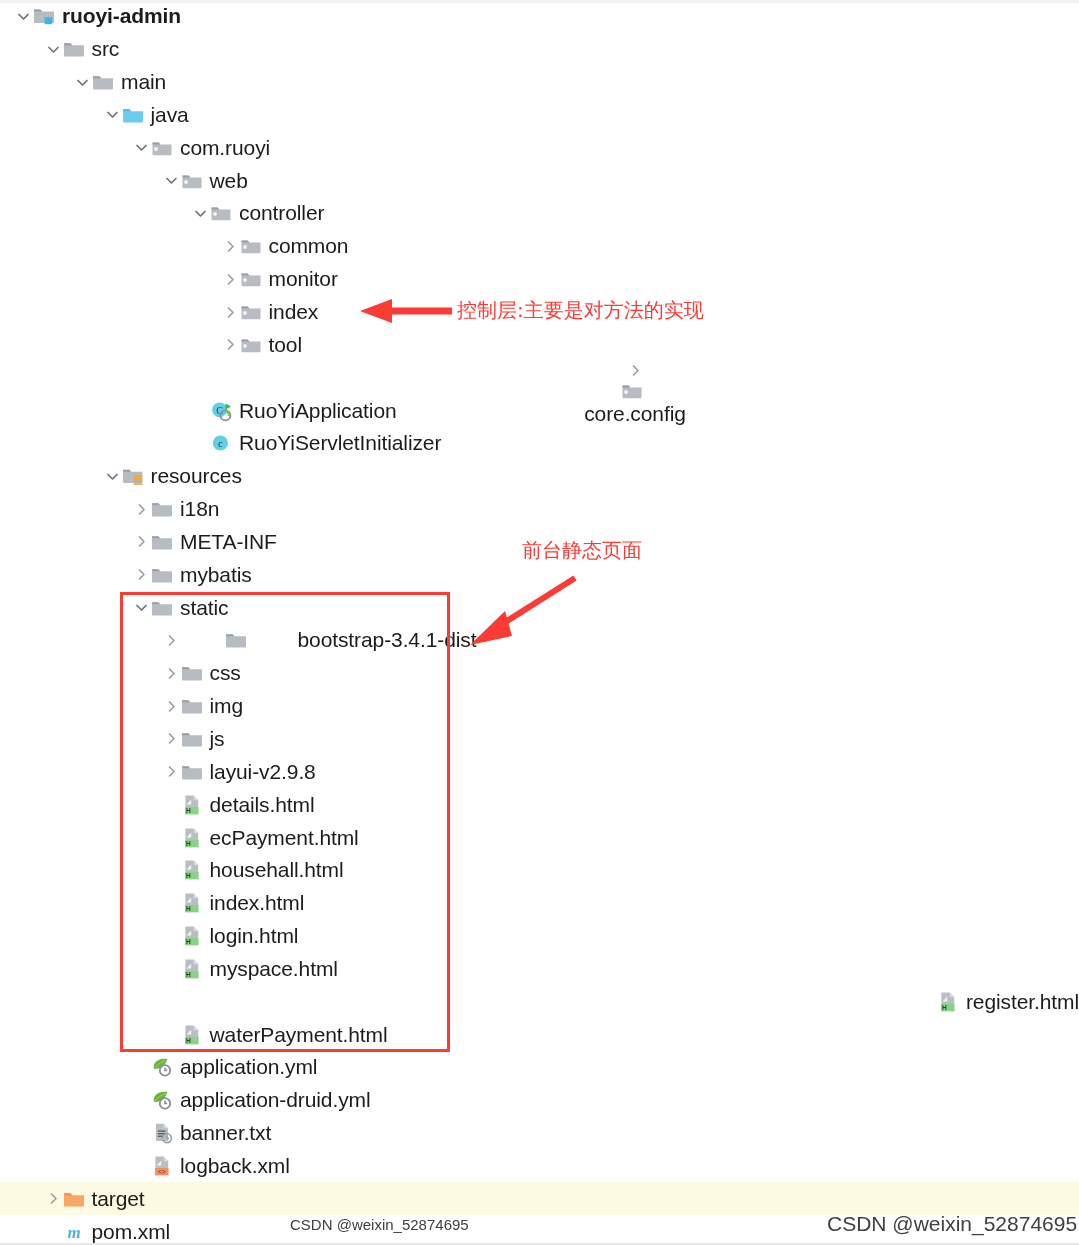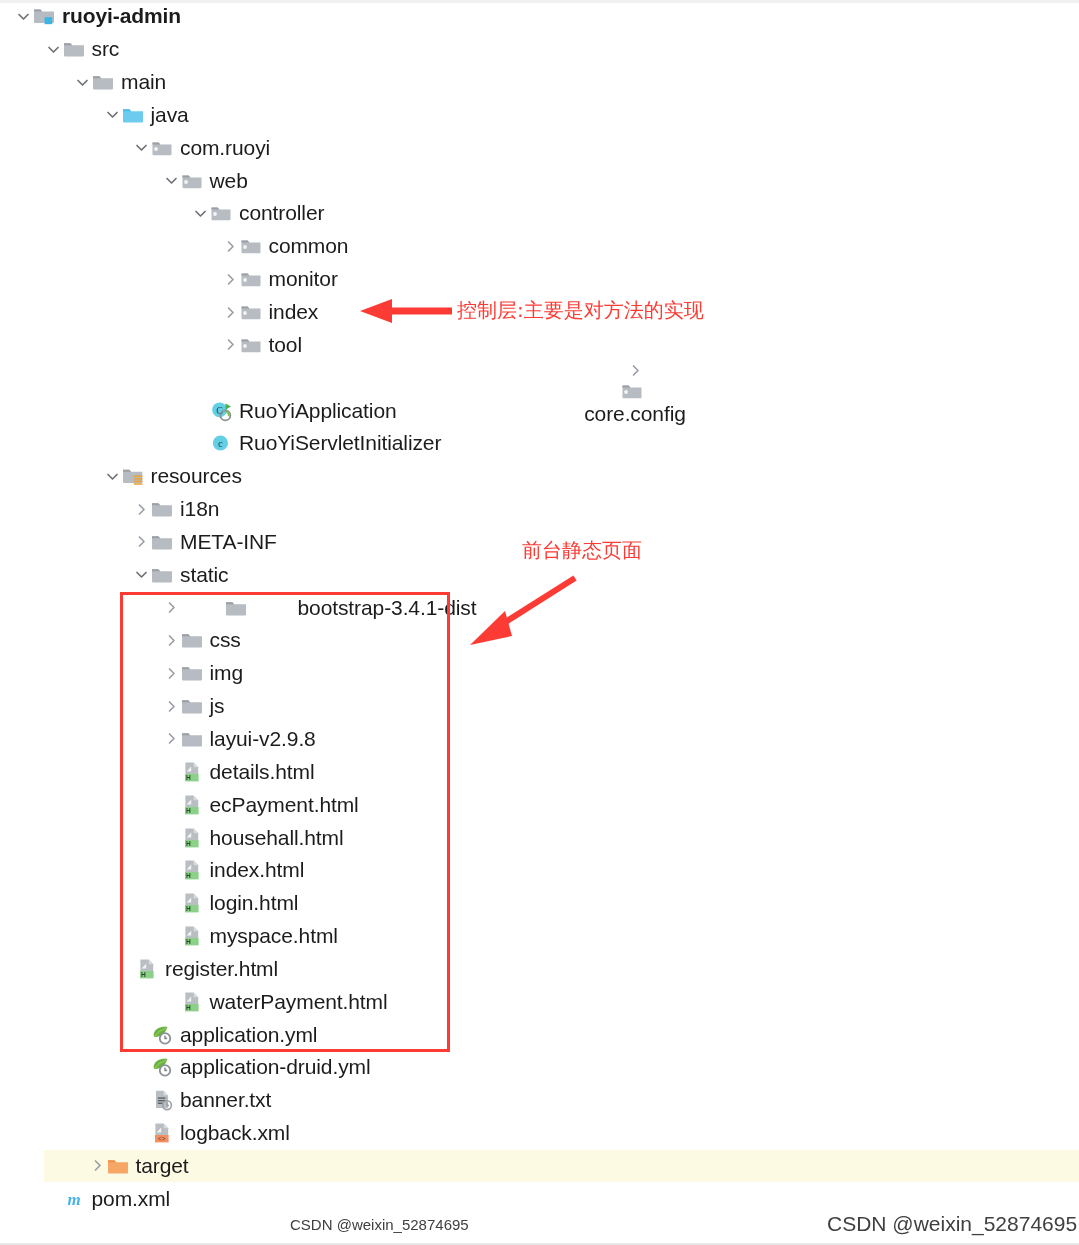--- a/index.html
+++ b/index.html
@@ -17,21 +17,21 @@
     left: 0; top: 0;
     width: 1079px;
   }
   .row {
     position: relative;
     height: 32.85px;
     display: flex;
     align-items: center;
     white-space: nowrap;
   }
-  .row.highlight { background: #fcfae3; margin-left: 44px; }
+  .row.highlight { background: #fcfae3; }
   .twisty {
     width: 19px; height: 19px;
     flex: 0 0 19px;
     position: relative;
   }
   .twisty.none { visibility: hidden; }
   .twisty svg { display:block; }
   .ico {
     width: 22px; height: 22px;
     flex: 0 0 22px;
@@ -288,20 +288,32 @@
       </span>
       <span class="ico"><svg width="22" height="22" viewBox="0 0 22 22">
           <path d="M1 5.2 h6.4 l1.7 2.0 h11.9 v10.2 a1 1 0 0 1 -1 1 h-18 a1 1 0 0 1 -1 -1 z" fill="#b6bcc2"></path>
           <path d="M1 5.2 h6.4 l1.7 2.0 h-8.1 z" fill="#9aa0a6"></path>
         </svg></span>
       <span class="label">META-INF</span>
     </div>
     <div class="row" style="padding-left: 132px;">
       <span class="twisty">
         <svg width="19" height="19" viewBox="0 0 19 19">
+          <path d="M7.5 5 L12 9.5 L7.5 14" fill="none" stroke="#9aa0a6" stroke-width="1.7" stroke-linecap="round" stroke-linejoin="round"></path>
+        </svg>
+      </span>
+      <span class="ico"><svg width="22" height="22" viewBox="0 0 22 22">
+          <path d="M1 5.2 h6.4 l1.7 2.0 h11.9 v10.2 a1 1 0 0 1 -1 1 h-18 a1 1 0 0 1 -1 -1 z" fill="#b6bcc2"></path>
+          <path d="M1 5.2 h6.4 l1.7 2.0 h-8.1 z" fill="#9aa0a6"></path>
+        </svg></span>
+      <span class="label">mybatis</span>
+    </div>
+    <div class="row" style="padding-left: 132px;">
+      <span class="twisty">
+        <svg width="19" height="19" viewBox="0 0 19 19">
           <path d="M5 7.5 L9.5 12 L14 7.5" fill="none" stroke="#6e7377" stroke-width="1.7" stroke-linecap="round" stroke-linejoin="round"></path>
         </svg>
       </span>
       <span class="ico"><svg width="22" height="22" viewBox="0 0 22 22">
           <path d="M1 5.2 h6.4 l1.7 2.0 h11.9 v10.2 a1 1 0 0 1 -1 1 h-18 a1 1 0 0 1 -1 -1 z" fill="#b6bcc2"></path>
           <path d="M1 5.2 h6.4 l1.7 2.0 h-8.1 z" fill="#9aa0a6"></path>
         </svg></span>
       <span class="label">static</span>
     </div>
     <div class="row" style="padding-left: 161.5px; gap: 44px;">
@@ -423,21 +435,21 @@
       <span class="twisty none"></span>
       <span class="ico"><svg width="22" height="22" viewBox="0 0 22 22">
           <path d="M4.4 1.6 h8.2 l4.6 4.6 v7.0 h-12.8 z" fill="#b9bec3"></path>
           <path d="M12.6 1.6 l4.6 4.6 h-4.6 z" fill="#d7dbde"></path>
           <path d="M5.6 10.6 l4.6 -5.0 v5.0 z" fill="#f1f2f3"></path>
           <rect x="4.0" y="13.0" width="13.6" height="7.4" fill="#8cd08a"></rect>
           <text x="7.4" y="19.0" font-size="6.6" font-weight="bold" font-family="Liberation Sans, sans-serif" fill="#214a21" text-anchor="middle">H</text>
         </svg></span>
       <span class="label">myspace.html</span>
     </div>
-    <div class="row" style="padding-left: 117px;">
+    <div class="row" style="padding-left: 84px; justify-content: flex-end;">
       <span class="twisty none"></span>
       <span class="ico"><svg width="22" height="22" viewBox="0 0 22 22">
           <path d="M4.4 1.6 h8.2 l4.6 4.6 v7.0 h-12.8 z" fill="#b9bec3"></path>
           <path d="M12.6 1.6 l4.6 4.6 h-4.6 z" fill="#d7dbde"></path>
           <path d="M5.6 10.6 l4.6 -5.0 v5.0 z" fill="#f1f2f3"></path>
           <rect x="4.0" y="13.0" width="13.6" height="7.4" fill="#8cd08a"></rect>
           <text x="7.4" y="19.0" font-size="6.6" font-weight="bold" font-family="Liberation Sans, sans-serif" fill="#214a21" text-anchor="middle">H</text>
         </svg></span>
       <span class="label">register.html</span>
     </div>

